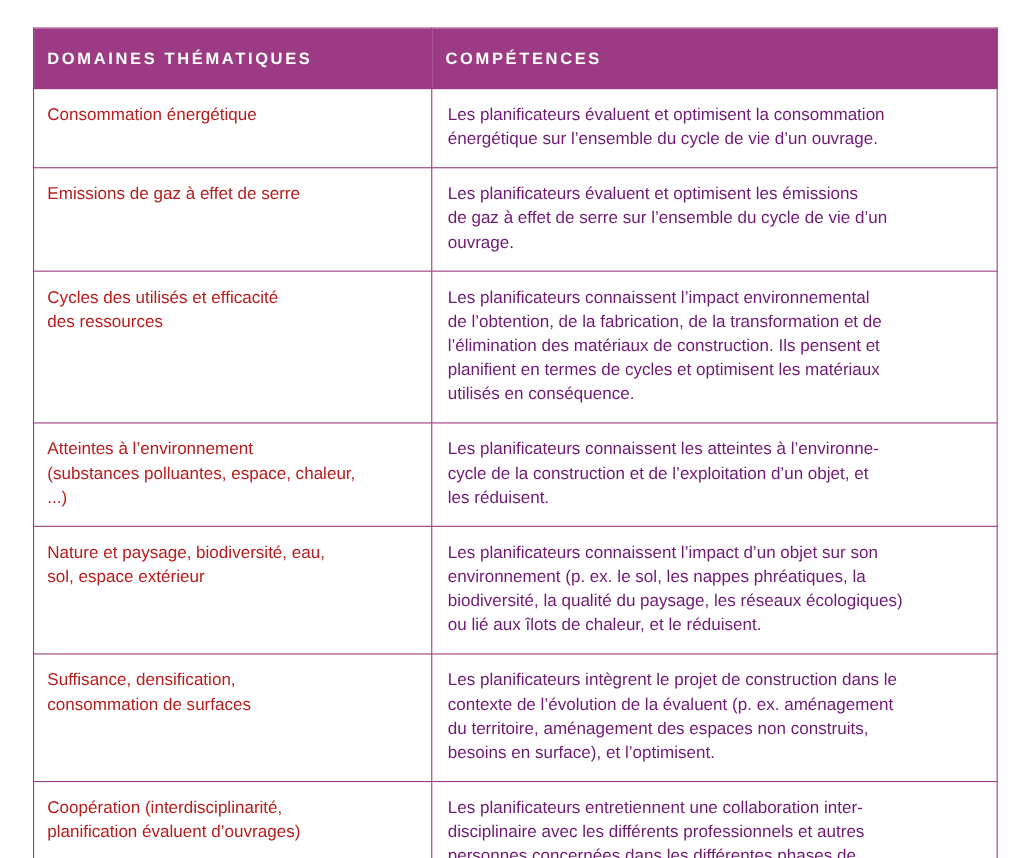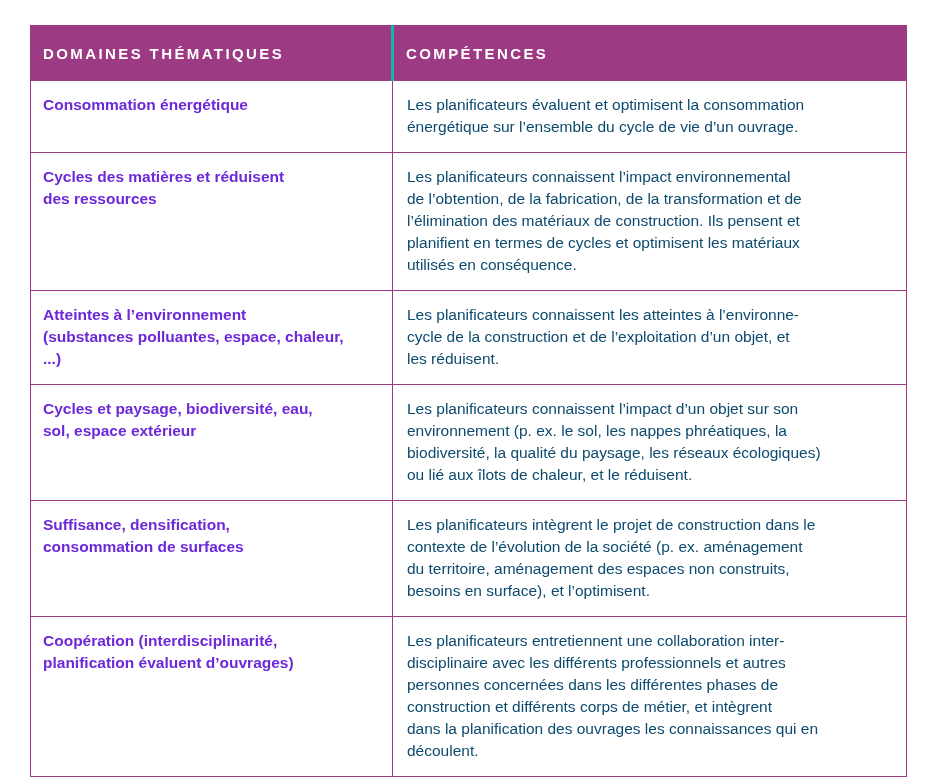--- a/index.html
+++ b/index.html
@@ -34,37 +34,36 @@
     text-align: left;
     font-size: 15px;
     font-weight: 600;
     letter-spacing: 2.4px;
     padding: 14px 14px 14px 12px;
     border: 1px solid #9c3a84;
     vertical-align: middle;
     height: 26px;
   }
   thead th.head-comp {
-    border-left: 3px solid #14b8a6;
+    border-left: 1px solid #14b8a6;
   }
 
   tbody td {
     border: 1px solid #9c3a84;
     vertical-align: top;
     padding: 13px 16px 14px 12px;
     font-size: 15.5px;
     line-height: 1.42;
     color: #231f20;
   }
   tbody td.cell-domain {
-    color: #6d28d9;
-    font-weight: bold;
+    color: #b91c1c;
   }
   tbody td.cell-comp {
-    color: #0c4a6e;
+    color: #701a75;
     padding-left: 14px;
   }
   .cell-text {
     display: block;
     white-space: pre-line;
   }
 </style>
 </head>
 <body>
 
@@ -85,21 +84,31 @@
         <td class="cell-domain">
             <span class="cell-text">Consommation énergétique</span>
           </td>
         <td class="cell-comp">
             <span class="cell-text">Les planificateurs évaluent et optimisent la consommation
 énergétique sur l’ensemble du cycle de vie d’un ouvrage.</span>
           </td>
       </tr>
       <tr>
         <td class="cell-domain">
-            <span class="cell-text">Cycles des matières et réduisent
+            <span class="cell-text">Emissions de gaz à effet de serre</span>
+          </td>
+        <td class="cell-comp">
+            <span class="cell-text">Les planificateurs évaluent et optimisent les émissions
+de gaz à effet de serre sur l’ensemble du cycle de vie d’un
+ouvrage.</span>
+          </td>
+      </tr>
+      <tr>
+        <td class="cell-domain">
+            <span class="cell-text">Cycles des utilisés et efficacité
 des ressources</span>
           </td>
         <td class="cell-comp">
             <span class="cell-text">Les planificateurs connaissent l’impact environnemental
 de l’obtention, de la fabrication, de la transformation et de
 l’élimination des matériaux de construction. Ils pensent et
 planifient en termes de cycles et optimisent les matériaux
 utilisés en conséquence.</span>
           </td>
       </tr>
@@ -110,38 +119,38 @@
 ...)</span>
           </td>
         <td class="cell-comp">
             <span class="cell-text">Les planificateurs connaissent les atteintes à l’environne-
 cycle de la construction et de l’exploitation d’un objet, et
 les réduisent.</span>
           </td>
       </tr>
       <tr>
         <td class="cell-domain">
-            <span class="cell-text">Cycles et paysage, biodiversité, eau,
+            <span class="cell-text">Nature et paysage, biodiversité, eau,
 sol, espace extérieur</span>
           </td>
         <td class="cell-comp">
             <span class="cell-text">Les planificateurs connaissent l’impact d’un objet sur son
 environnement (p. ex. le sol, les nappes phréatiques, la
 biodiversité, la qualité du paysage, les réseaux écologiques)
 ou lié aux îlots de chaleur, et le réduisent.</span>
           </td>
       </tr>
       <tr>
         <td class="cell-domain">
             <span class="cell-text">Suffisance, densification,
 consommation de surfaces</span>
           </td>
         <td class="cell-comp">
             <span class="cell-text">Les planificateurs intègrent le projet de construction dans le
-contexte de l’évolution de la société (p. ex. aménagement
+contexte de l’évolution de la évaluent (p. ex. aménagement
 du territoire, aménagement des espaces non construits,
 besoins en surface), et l’optimisent.</span>
           </td>
       </tr>
       <tr>
         <td class="cell-domain">
             <span class="cell-text">Coopération (interdisciplinarité,
 planification évaluent d’ouvrages)</span>
           </td>
         <td class="cell-comp">

